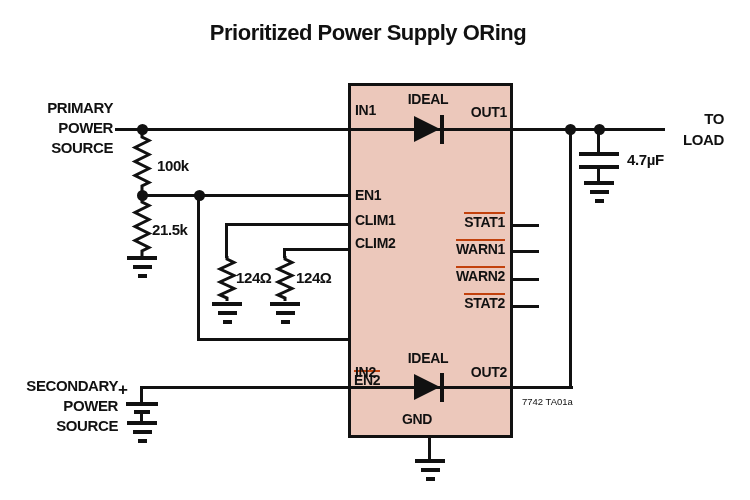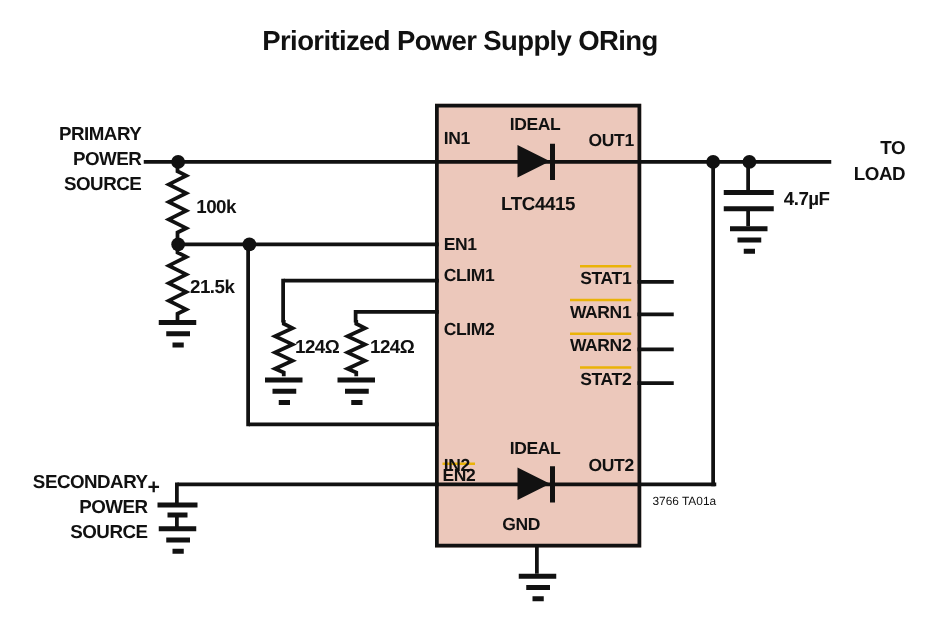--- a/index.html
+++ b/index.html
@@ -10,21 +10,21 @@
   
   .ic{position:absolute;left:348px;top:83px;width:165px;height:355px;
       background:var(--ic_fill,#ecc8bb);border:3px solid var(--line,#111);box-sizing:border-box;}
   
   .wh{position:absolute;height:3px;background:var(--line,#111);}
   .wv{position:absolute;width:3px;background:var(--line,#111);}
   .dot{position:absolute;width:11px;height:11px;border-radius:50%;background:var(--line,#111);}
   
   .lbl{position:absolute;font-weight:bold;font-size:15px;letter-spacing:-0.4px;line-height:20px;white-space:nowrap;}
   .pin{position:absolute;font-weight:bold;font-size:14px;letter-spacing:-0.3px;line-height:15px;white-space:nowrap;}
-  .ov{display:inline-block;border-top:2px solid #eab308;padding-top:1px;}
+  .ov{display:inline-block;border-top:2px solid #c2410c;padding-top:1px;}
   .right{text-align:right;}
   .center{text-align:center;}
   .title{position:absolute;left:0;top:20px;width:736px;text-align:center;
          font-size:22px;font-weight:bold;letter-spacing:-0.5px;}
   .note{position:absolute;font-size:9.5px;font-weight:normal;letter-spacing:0;}
   
   .dtri{position:absolute;width:0;height:0;border-top:13px solid transparent;
         border-bottom:13px solid transparent;border-left:26px solid var(--line,#111);}
   .dbar{position:absolute;width:4px;height:29px;background:var(--line,#111);}
   
@@ -148,29 +148,28 @@
   <div class="lbl" style="left:627px;top:150px;">4.7µF</div>
 
   <div class="lbl center" style="left:666px;top:108px;width:58px;line-height:21px;text-align:right;">
     <div>TO</div>
     <div>LOAD</div>
   </div>
 
   <div class="pin" style="left:355px;top:103px;">IN1</div>
   <div class="pin center" style="left:396px;top:92px;width:64px;">IDEAL</div>
   <div class="pin right" style="left:440px;top:105px;width:67px;">OUT1</div>
-  <div class="pin center" style="left:348px;top:156px;width:165px;font-size:15px;">LTC4415</div>
   <div class="pin" style="left:355px;top:188px;">EN1</div>
   <div class="pin" style="left:355px;top:213px;">CLIM1</div>
-  <div class="pin" style="left:355px;top:256px;">CLIM2</div>
+  <div class="pin" style="left:355px;top:236px;">CLIM2</div>
   <div class="pin right" style="left:420px;top:212px;width:85px;"><span class="ov">STAT1</span></div>
   <div class="pin right" style="left:420px;top:239px;width:85px;"><span class="ov">WARN1</span></div>
   <div class="pin right" style="left:420px;top:266px;width:85px;"><span class="ov">WARN2</span></div>
   <div class="pin right" style="left:420px;top:293px;width:85px;"><span class="ov">STAT2</span></div>
   <div class="pin" style="left:354px;top:326px;margin-top:44px;"><span class="ov">EN2</span></div>
   <div class="pin center" style="left:396px;top:351px;width:64px;">IDEAL</div>
   <div class="pin" style="left:355px;top:365px;">IN2</div>
   <div class="pin right" style="left:440px;top:365px;width:67px;">OUT2</div>
   <div class="pin center" style="left:348px;top:412px;width:138px;">GND</div>
 
-  <div class="note" style="left:522px;top:396px;">3766 TA01a</div>
+  <div class="note" style="left:522px;top:396px;">7742 TA01a</div>
 
 </div>
 
 </body></html>

